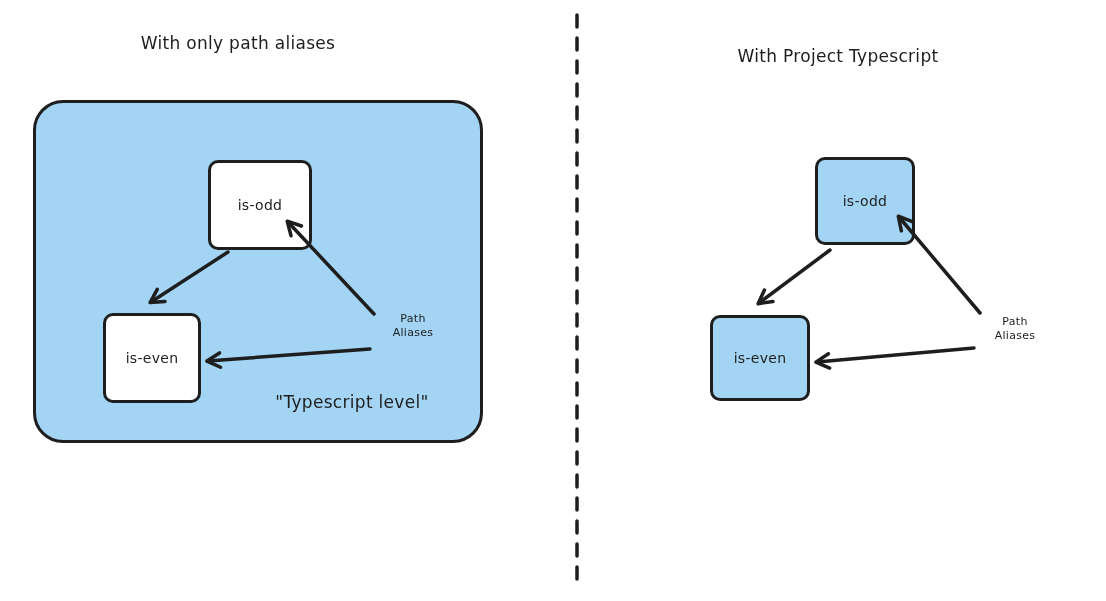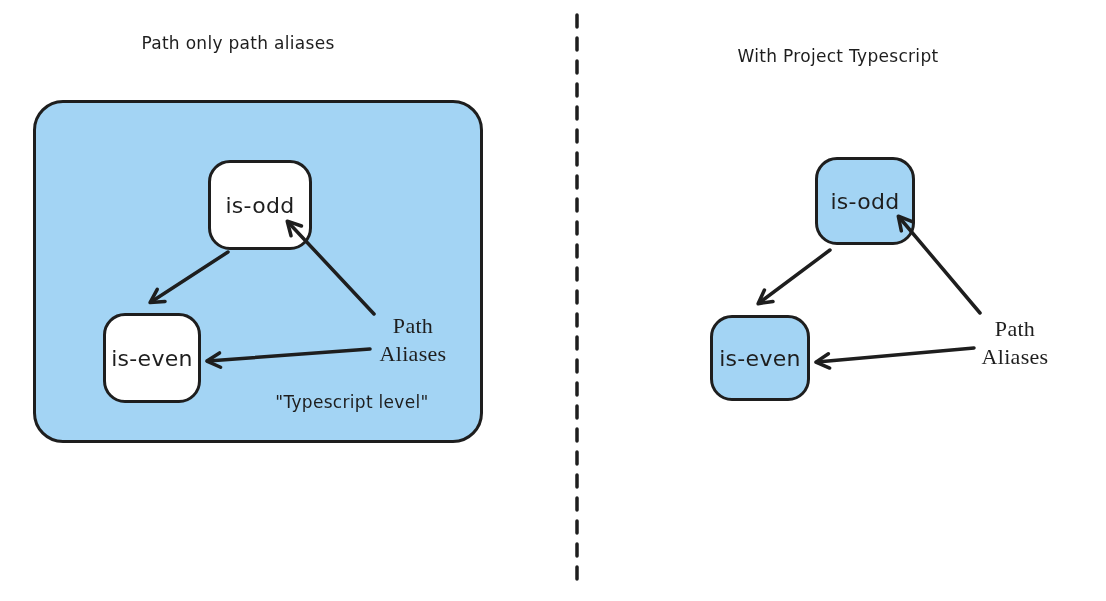--- a/index.html
+++ b/index.html
@@ -27,47 +27,46 @@
   .container-box{
     position:absolute;
     background:var(--blue);
     border:3px solid var(--ink);
     border-radius:30px;
     box-sizing:border-box;
   }
   .node{
     position:absolute;
     border:3.5px solid var(--ink);
-    border-radius:22px;
+    border-radius:10px;
     box-sizing:border-box;
     display:flex;
     align-items:center;
     justify-content:center;
-    font-size:22px;
+    font-size:14px;
     letter-spacing:.3px;
   }
   .node.white{background:#ffffff;}
   .node.blue{background:var(--blue);}
   .annotation{
     white-space:pre-line;
-    font-size:22px;
-    font-family:Liberation Serif, serif;
+    font-size:11px;
   }
   .arrows{
     position:absolute;
     left:0;top:0;
     pointer-events:none;
   }
 </style>
 </head>
 <body>
 
 <div class="canvas">
 
-  <div class="label panel-title" style="left:118px;top:33px;width:240px;">Path only path aliases</div>
+  <div class="label panel-title" style="left:118px;top:33px;width:240px;">With only path aliases</div>
 
   <div class="container-box" style="left:33px;top:100px;width:450px;height:343px;"></div>
 
   <div class="node white" style="left:208px;top:160px;width:104px;height:90px;">
     <span>is-odd</span>
   </div>
 
   <div class="node white" style="left:103px;top:313px;width:98px;height:90px;">
     <span>is-even</span>
   </div>

